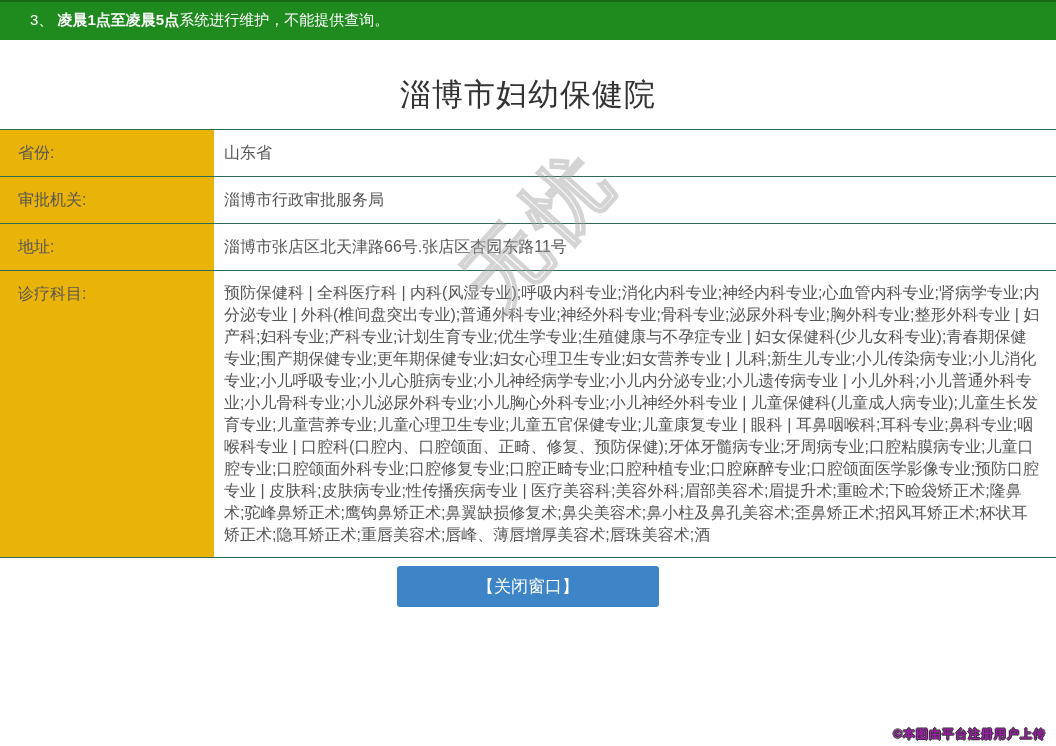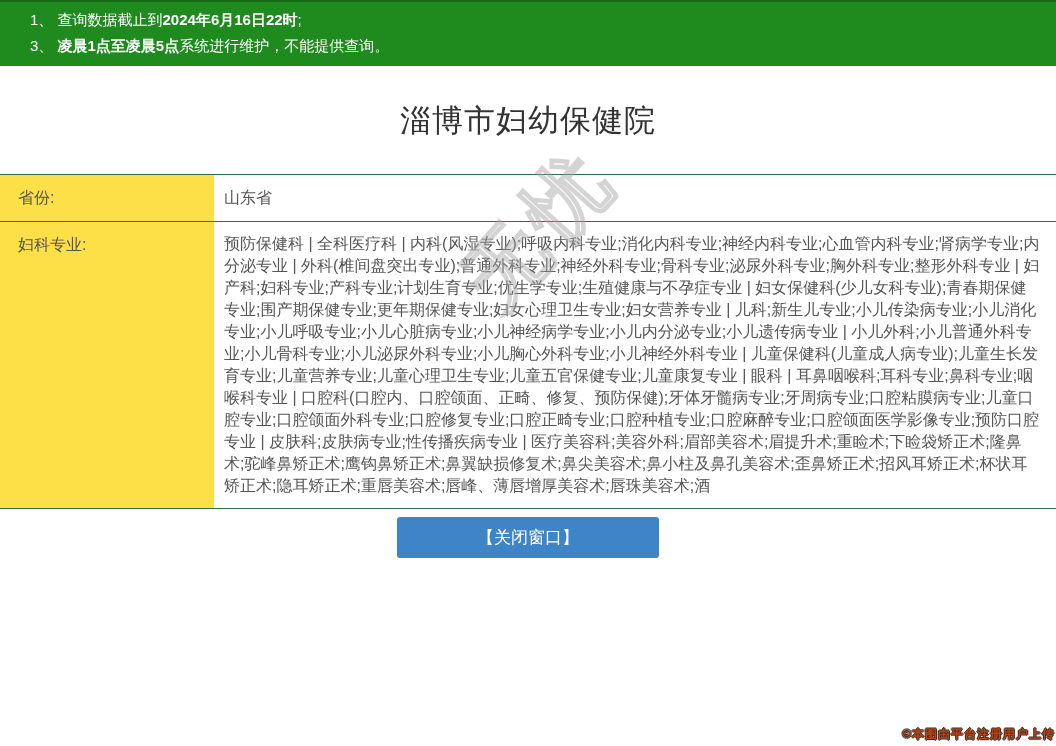--- a/index.html
+++ b/index.html
@@ -10,30 +10,30 @@
   
   .notice{
     background:#1f8b1f;color:#fff;padding:5px 10px 7px 30px;
     border-top:2px solid #156915;
   }
   .notice-line{font-size:15px;line-height:26px;white-space:nowrap;}
   .notice-line b{font-weight:bold;}
   
   .page-title{
     text-align:center;font-size:31px;font-weight:400;color:#333;
-    margin:34px 0 32px 0;letter-spacing:1px;
+    margin:34px 0 13px 0;letter-spacing:1px;
   }
   
   table.details{
     width:100%;border-collapse:collapse;table-layout:fixed;
     border-top:1px solid #2e6b50;
   }
   table.details tr{border-bottom:1px solid #2e6b50;}
   td.flabel{
-    width:190px;background:#fde047;vertical-align:top;
+    width:190px;background:#eab308;vertical-align:top;
     padding:11px 6px 11px 18px;font-size:16px;line-height:24px;color:#555;
   }
   td.fvalue{
     vertical-align:top;background:#fff;
     padding:11px 16px 11px 10px;font-size:16px;line-height:24px;color:#555;
   }
   .value-clip{line-height:22px;max-height:324px;overflow:hidden;}
   
   .btn-row{text-align:center;margin-top:8px;}
   .close-btn{
@@ -44,43 +44,50 @@
   
   .watermark{
     position:absolute;left:440px;top:260px;z-index:5;pointer-events:none;
     transform:rotate(-48deg);transform-origin:left top;
     font-size:80px;letter-spacing:10px;font-weight:bold;
     color:rgba(255,255,255,0.05);
     -webkit-text-stroke:2px rgba(160,160,160,0.45);
   }
   
   .credit{
-    position:absolute;right:1px;bottom:3px;z-index:6;
-    font-size:12px;font-weight:bold;color:#c2410c;letter-spacing:1px;
+    position:absolute;right:10px;bottom:3px;z-index:6;
+    font-size:12px;font-weight:bold;color:#a21caf;letter-spacing:1px;
     text-shadow:-1px 0 0 #333,1px 0 0 #333,0 -1px 0 #333,0 1px 0 #333;
   }
 </style>
 </head>
 <body>
 
 <div class="notice">
-  <div class="notice-line"><span>1、 查询数据截止到</span><b>2024年6月16日22时</b><span>;</span></div>
   <div class="notice-line"><span>3、 </span><b>凌晨1点至凌晨5点</b><span>系统进行维护，不能提供查询。</span></div>
 </div>
 
 <h1 class="page-title">淄博市妇幼保健院</h1>
 
 <table class="details">
   <tbody>
       <tr>
     <td class="flabel">省份:</td>
     <td class="fvalue">山东省</td>
   </tr>
   <tr>
-    <td class="flabel">妇科专业:</td>
+    <td class="flabel">审批机关:</td>
+    <td class="fvalue">淄博市行政审批服务局</td>
+  </tr>
+  <tr>
+    <td class="flabel">地址:</td>
+    <td class="fvalue">淄博市张店区北天津路66号.张店区杏园东路11号</td>
+  </tr>
+  <tr>
+    <td class="flabel">诊疗科目:</td>
     <td class="fvalue">
       <div class="value-clip">预防保健科 | 全科医疗科 | 内科(风湿专业);呼吸内科专业;消化内科专业;神经内科专业;心血管内科专业;肾病学专业;内分泌专业 | 外科(椎间盘突出专业);普通外科专业;神经外科专业;骨科专业;泌尿外科专业;胸外科专业;整形外科专业 | 妇产科;妇科专业;产科专业;计划生育专业;优生学专业;生殖健康与不孕症专业 | 妇女保健科(少儿女科专业);青春期保健专业;围产期保健专业;更年期保健专业;妇女心理卫生专业;妇女营养专业 | 儿科;新生儿专业;小儿传染病专业;小儿消化专业;小儿呼吸专业;小儿心脏病专业;小儿神经病学专业;小儿内分泌专业;小儿遗传病专业 | 小儿外科;小儿普通外科专业;小儿骨科专业;小儿泌尿外科专业;小儿胸心外科专业;小儿神经外科专业 | 儿童保健科(儿童成人病专业);儿童生长发育专业;儿童营养专业;儿童心理卫生专业;儿童五官保健专业;儿童康复专业 | 眼科 | 耳鼻咽喉科;耳科专业;鼻科专业;咽喉科专业 | 口腔科(口腔内、口腔颌面、正畸、修复、预防保健);牙体牙髓病专业;牙周病专业;口腔粘膜病专业;儿童口腔专业;口腔颌面外科专业;口腔修复专业;口腔正畸专业;口腔种植专业;口腔麻醉专业;口腔颌面医学影像专业;预防口腔专业 | 皮肤科;皮肤病专业;性传播疾病专业 | 医疗美容科;美容外科;眉部美容术;眉提升术;重睑术;下睑袋矫正术;隆鼻术;驼峰鼻矫正术;鹰钩鼻矫正术;鼻翼缺损修复术;鼻尖美容术;鼻小柱及鼻孔美容术;歪鼻矫正术;招风耳矫正术;杯状耳矫正术;隐耳矫正术;重唇美容术;唇峰、薄唇增厚美容术;唇珠美容术;酒</div>
     </td>
   </tr>
 </tbody>
   </table>
 
 <div class="btn-row">
   <button class="close-btn">【关闭窗口】</button>
 </div>

